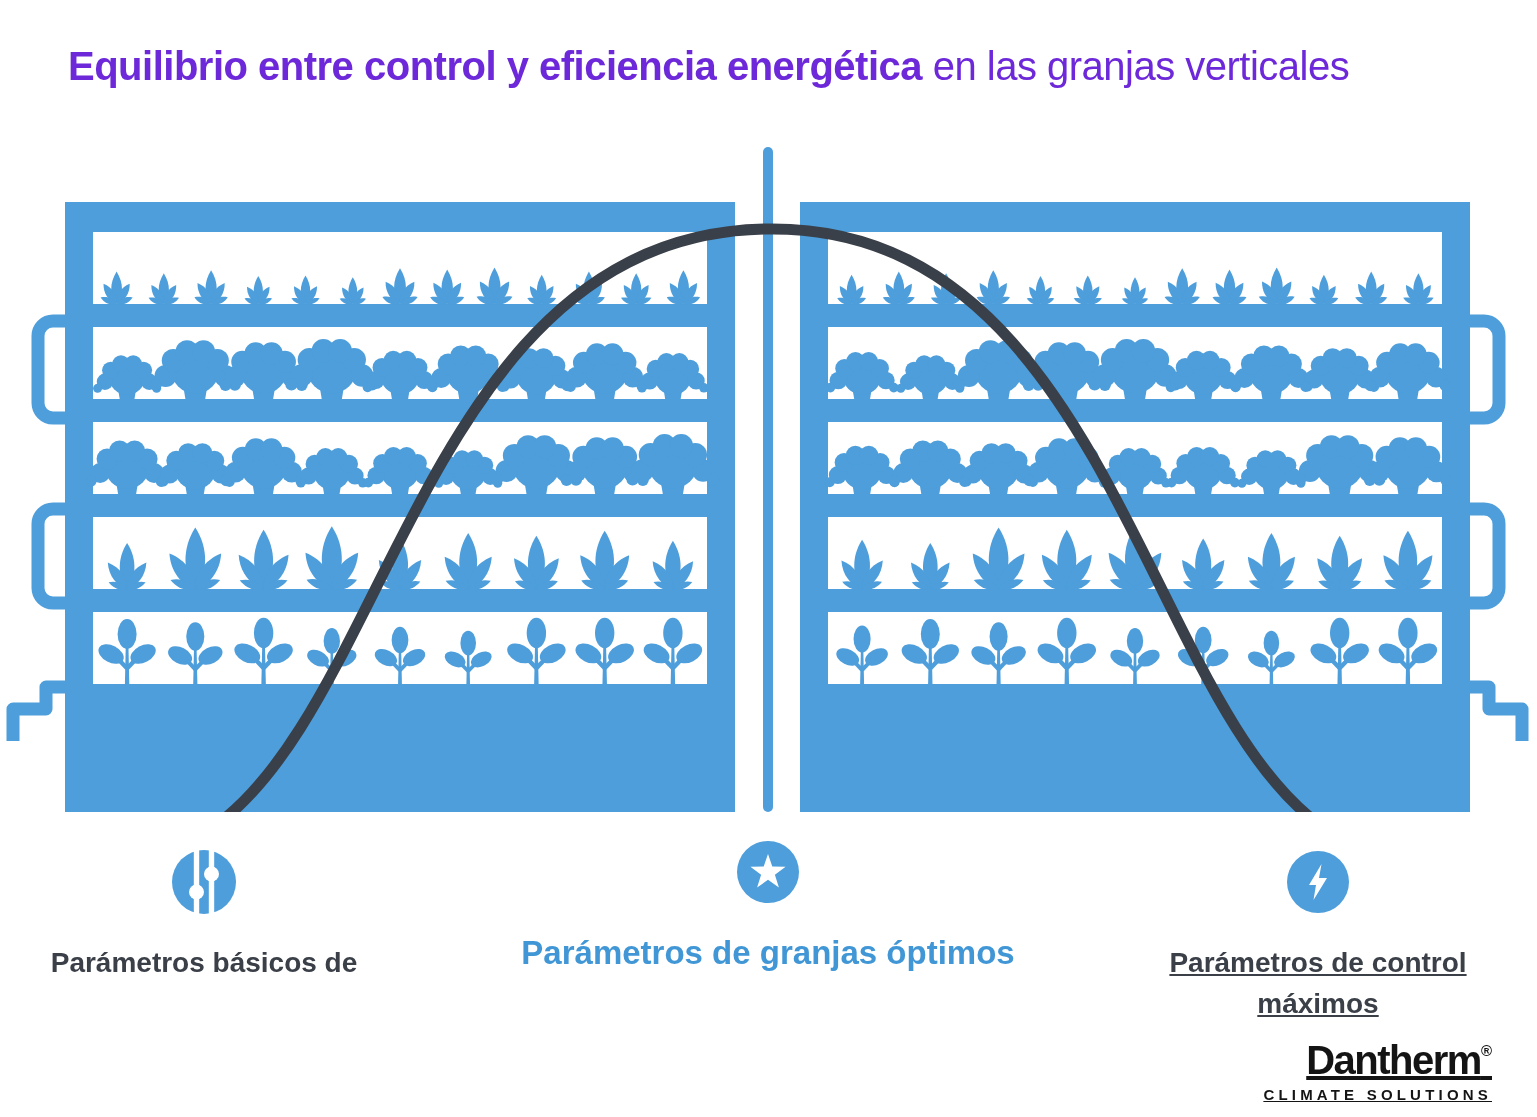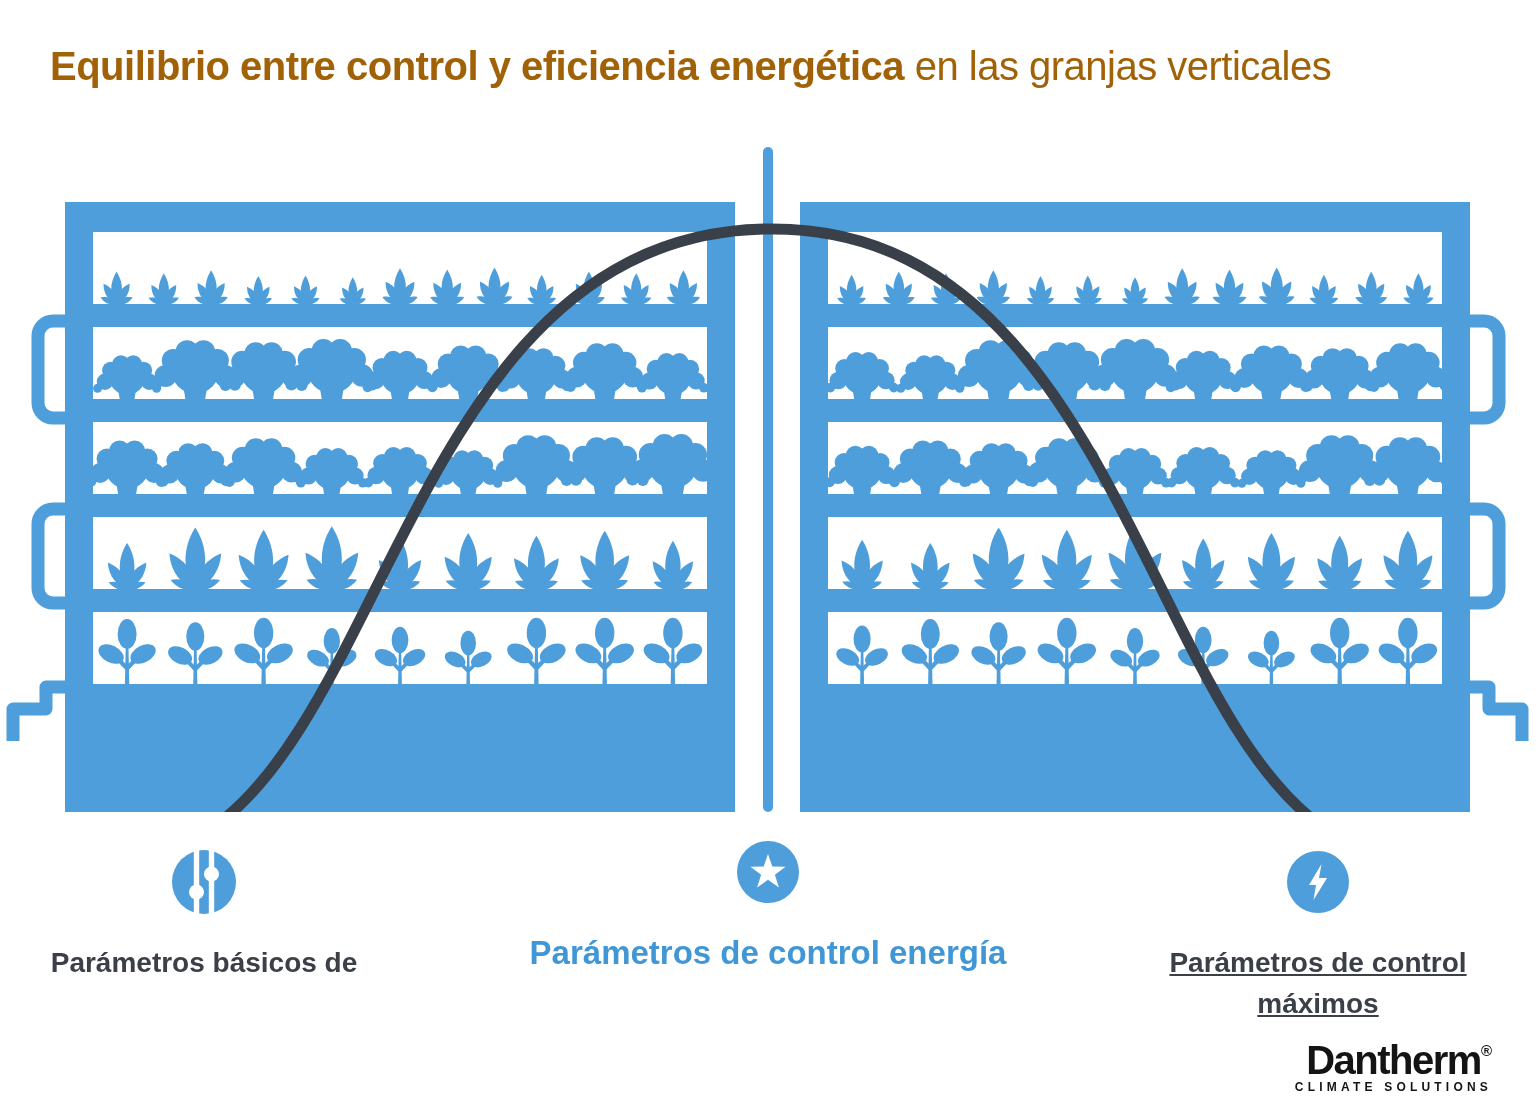--- a/index.html
+++ b/index.html
@@ -2,35 +2,35 @@
 <html><head>
 <meta charset="utf-8">
 <style>
   html,body{margin:0;padding:0;}
   body{
     width:1537px;height:1117px;position:relative;overflow:hidden;
     background:#ffffff;
     font-family:"Liberation Sans", sans-serif;
   }
   .title{
-    position:absolute;left:50px;top:44px;width:1450px;
-    font-size:40px;color:#a16207;letter-spacing:-0.5px;white-space:nowrap;
+    position:absolute;left:68px;top:44px;width:1450px;
+    font-size:40px;color:#6d28d9;letter-spacing:-0.5px;white-space:nowrap;
   }
   .title .t-bold{font-weight:700;}
   .title .t-light{font-weight:400;}
   svg.scene{position:absolute;left:0;top:0;}
   .cap{position:absolute;text-align:center;font-weight:700;margin-top:23px;}
   .cap span{display:block;}
   .cap-left{left:28px;width:352px;top:919px;font-size:28px;line-height:41px;color:#3a3f48;}
   .cap-center{left:468px;width:600px;top:907px;font-size:33px;line-height:46px;color:#4197d6;}
   .cap-right{left:1106px;width:424px;top:919px;font-size:28px;line-height:41px;color:#3a3f48;text-decoration:underline;}
-  .logo{position:absolute;right:45px;top:1040px;text-align:right;color:#141414;}
+  .logo{position:absolute;right:45px;top:1040px;text-align:right;color:#141414;text-decoration:underline;}
   .logo-name{font-size:40px;font-weight:800;letter-spacing:-1.5px;line-height:1;white-space:nowrap;}
   .logo-reg{font-size:15px;vertical-align:18px;font-weight:700;letter-spacing:0;}
-  .logo-tag{font-size:12px;font-weight:600;letter-spacing:4.2px;margin-top:0;white-space:nowrap;}
+  .logo-tag{font-size:15px;font-weight:600;letter-spacing:4.2px;margin-top:6px;white-space:nowrap;}
 </style>
 </head>
 <body>
 
 <div class="title">
   <span class="t-bold">Equilibrio entre control y eficiencia energética</span><span class="t-light"> en las granjas verticales</span>
 </div>
 
 <svg class="scene" width="1537" height="1117" viewBox="0 0 1537 1117">
   <defs>
@@ -227,21 +227,21 @@
   <g transform="translate(1318,882)">
     <circle r="31" fill="#4D9EDB"></circle>
     <polygon fill="#ffffff" points="3.5,-18 -9,3 -2,3 -4.5,18 9,-4 1,-4"></polygon>
   </g>
 </svg>
 
 <div class="cap cap-left">
   <span>Parámetros básicos de</span>
 </div>
 <div class="cap cap-center">
-  <span>Parámetros de control energía</span>
+  <span>Parámetros de granjas óptimos</span>
 </div>
 <div class="cap cap-right">
   <span>Parámetros de control máximos</span>
 </div>
 
 <div class="logo">
   <div class="logo-name"><span>Dantherm</span><span class="logo-reg">®</span></div>
   <div class="logo-tag">CLIMATE SOLUTIONS</div>
 </div>
 

